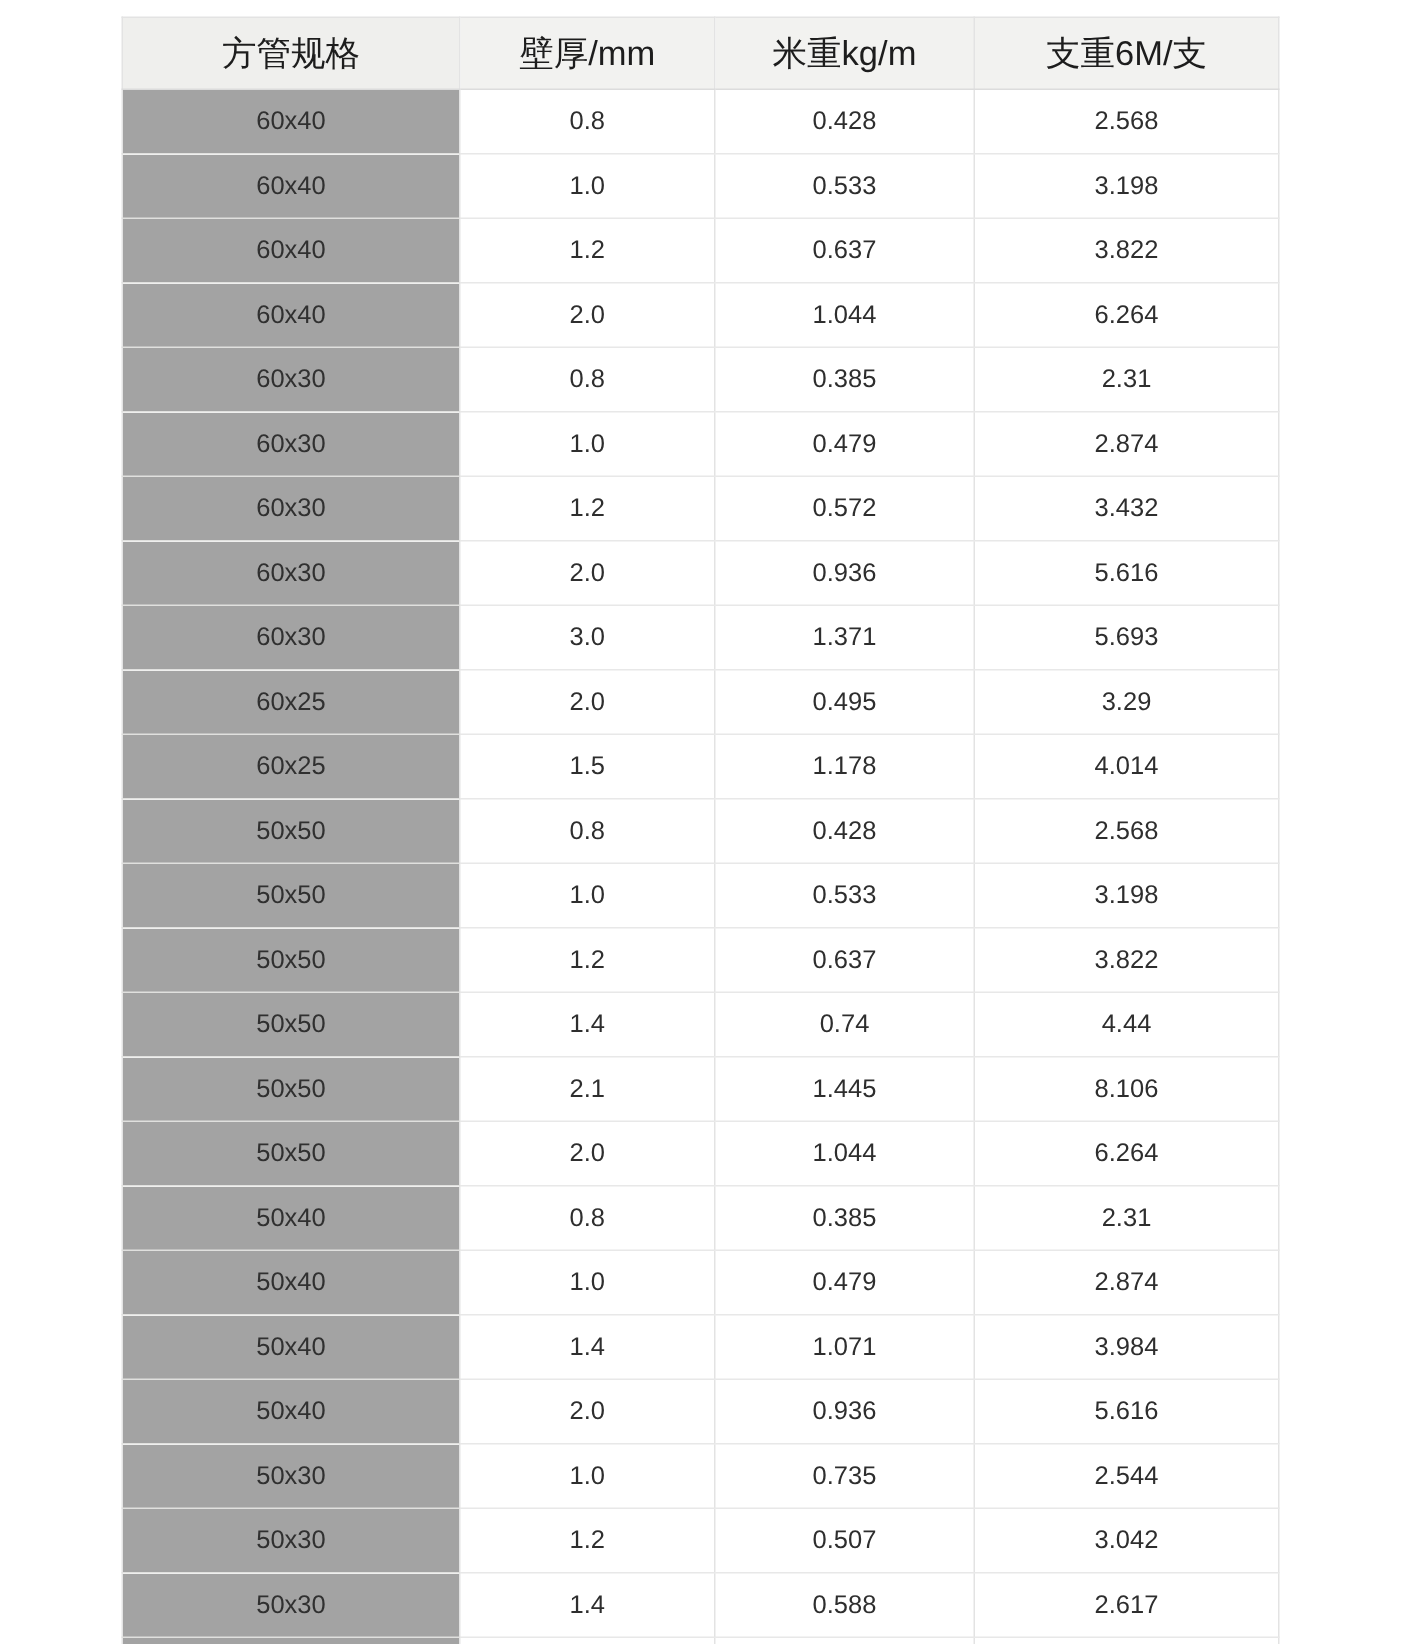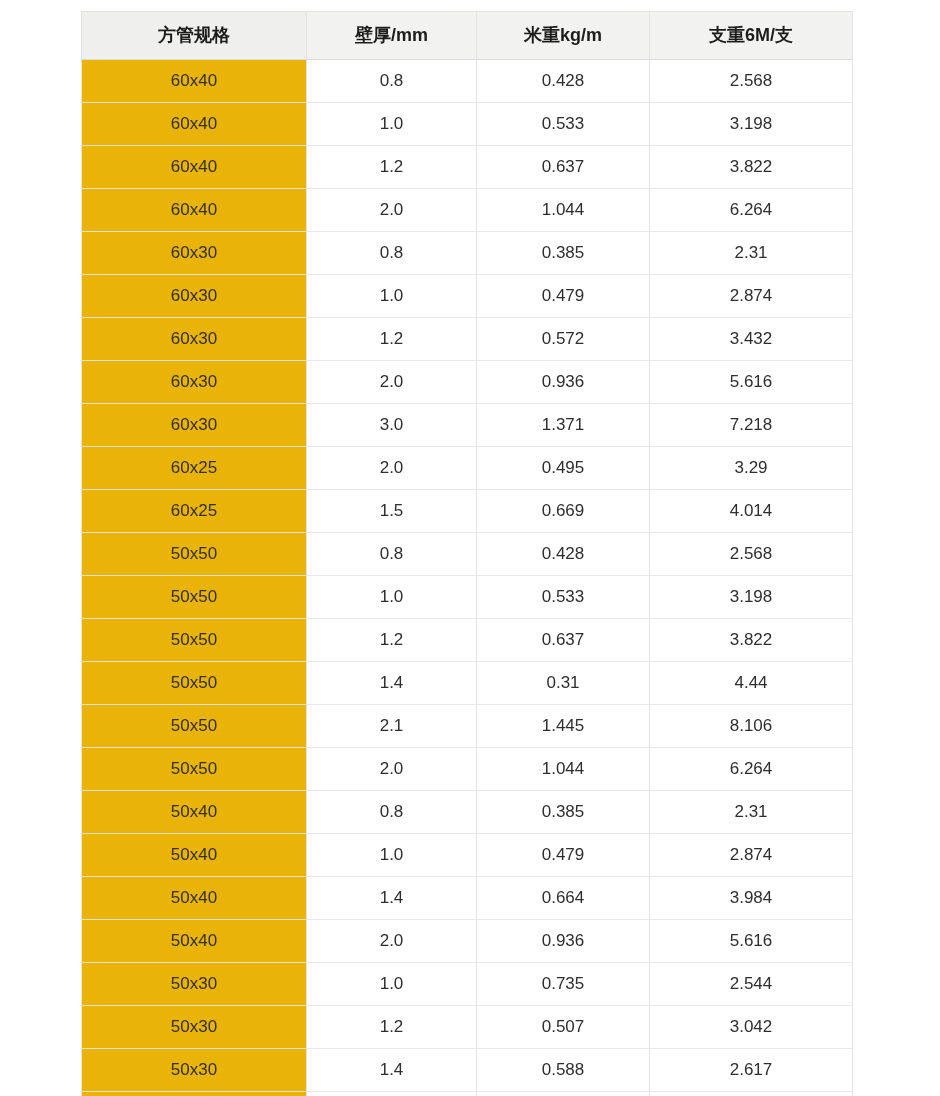--- a/index.html
+++ b/index.html
@@ -41,32 +41,32 @@
     color: #2e2e2e;
     font-size: 17px;
     line-height: 1.2;
     background: #ffffff;
     white-space: nowrap;
     overflow: hidden;
   }
   
   table.spec-table thead th {
     height: 47px;
-    font-size: 18px;
-    font-weight: bold;
+    font-size: 23px;
+    font-weight: normal;
     color: #1d1d1d;
     background: #f2f2f0;
     border-bottom: 1px solid #dcdcdc;
   }
   table.spec-table thead th.col-spec {
     background: #efefed;
   }
   
   table.spec-table tbody td.cell-spec {
-    background: #eab308;
+    background: #a3a3a3;
     color: #303030;
     margin-left: 32px;
   }
   table.spec-table tbody tr td {
     border-top: 1px solid #e8e8e8;
     border-bottom: 1px solid #e8e8e8;
   }
   table.spec-table tbody tr td.cell-spec {
     border-top: 1px solid #e0e0de;
     border-bottom: 1px solid #e0e0de;
@@ -137,32 +137,32 @@
         <tr>
           <td class="cell-spec">60x30</td>
           <td>2.0</td>
           <td>0.936</td>
           <td>5.616</td>
         </tr>
         <tr>
           <td class="cell-spec">60x30</td>
           <td>3.0</td>
           <td>1.371</td>
-          <td>7.218</td>
+          <td>5.693</td>
         </tr>
         <tr>
           <td class="cell-spec">60x25</td>
           <td>2.0</td>
           <td>0.495</td>
           <td>3.29</td>
         </tr>
         <tr>
           <td class="cell-spec">60x25</td>
           <td>1.5</td>
-          <td>0.669</td>
+          <td>1.178</td>
           <td>4.014</td>
         </tr>
         <tr>
           <td class="cell-spec">50x50</td>
           <td>0.8</td>
           <td>0.428</td>
           <td>2.568</td>
         </tr>
         <tr>
           <td class="cell-spec">50x50</td>
@@ -172,21 +172,21 @@
         </tr>
         <tr>
           <td class="cell-spec">50x50</td>
           <td>1.2</td>
           <td>0.637</td>
           <td>3.822</td>
         </tr>
         <tr>
           <td class="cell-spec">50x50</td>
           <td>1.4</td>
-          <td>0.31</td>
+          <td>0.74</td>
           <td>4.44</td>
         </tr>
         <tr>
           <td class="cell-spec">50x50</td>
           <td>2.1</td>
           <td>1.445</td>
           <td>8.106</td>
         </tr>
         <tr>
           <td class="cell-spec">50x50</td>
@@ -202,21 +202,21 @@
         </tr>
         <tr>
           <td class="cell-spec">50x40</td>
           <td>1.0</td>
           <td>0.479</td>
           <td>2.874</td>
         </tr>
         <tr>
           <td class="cell-spec">50x40</td>
           <td>1.4</td>
-          <td>0.664</td>
+          <td>1.071</td>
           <td>3.984</td>
         </tr>
         <tr>
           <td class="cell-spec">50x40</td>
           <td>2.0</td>
           <td>0.936</td>
           <td>5.616</td>
         </tr>
         <tr>
           <td class="cell-spec">50x30</td>

